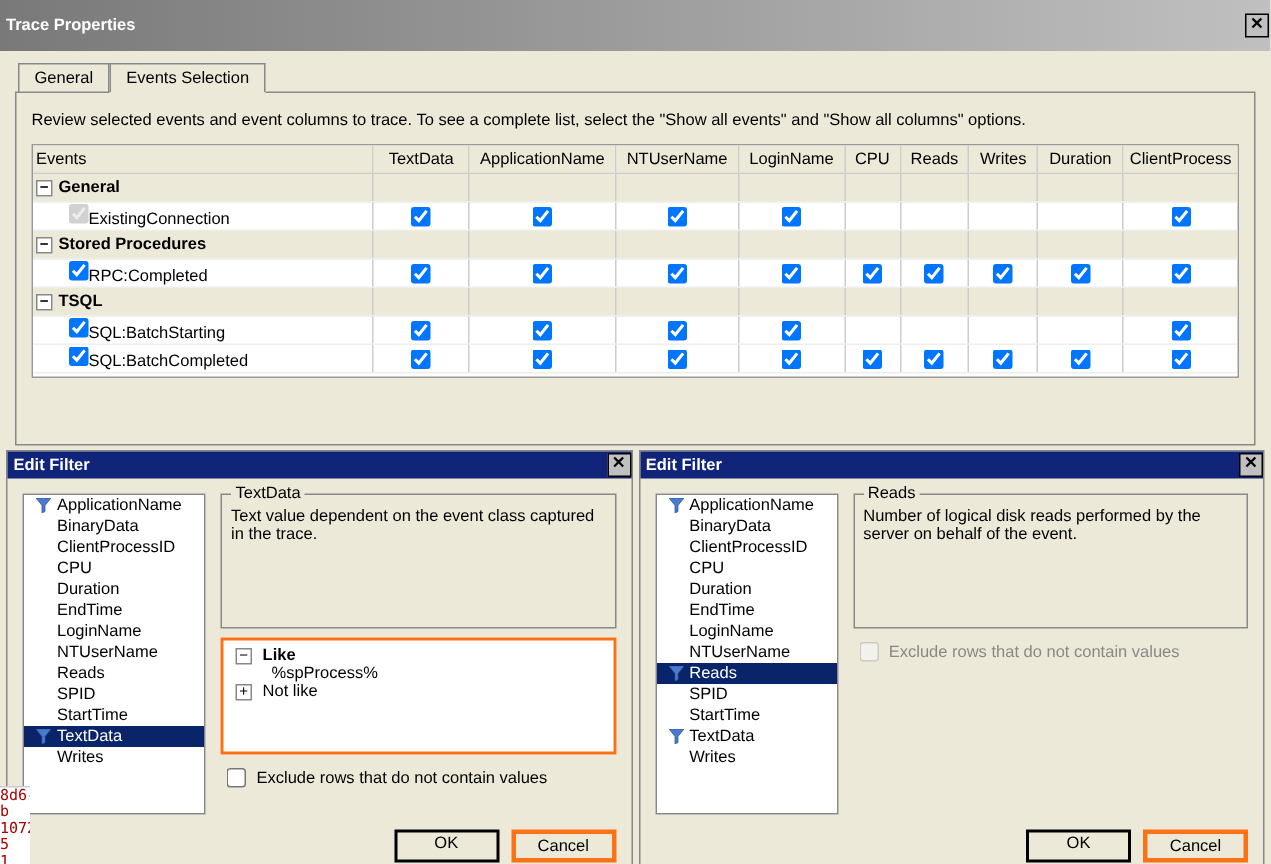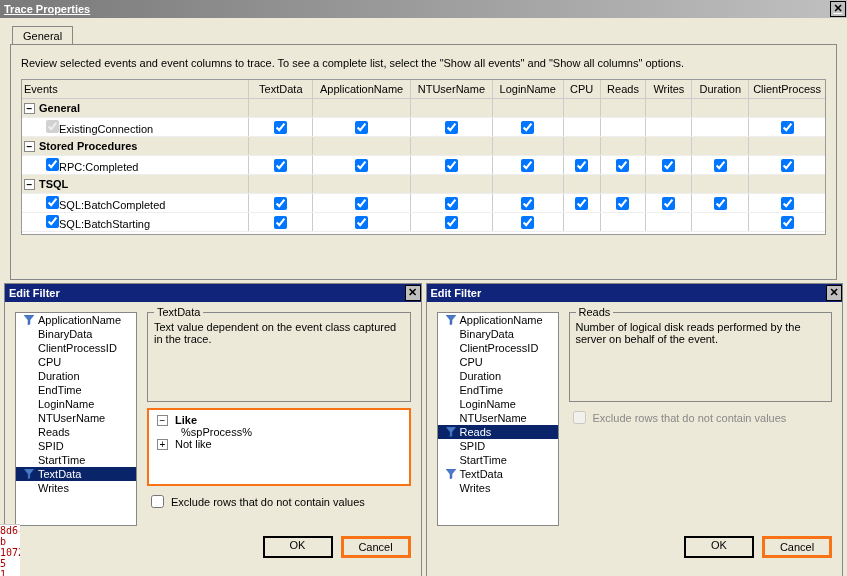--- a/index.html
+++ b/index.html
@@ -1,18 +1,18 @@
 <!DOCTYPE html>
 <html><head>
 <meta charset="utf-8">
 <style>
 * { box-sizing: border-box; font-family: Tahoma, Arial, sans-serif; font-size: 11px; }
 body { margin: 0; background: #ece9d8; width: 847px; height: 576px; overflow: hidden; }
 
-.titlebar { height: 18px; background: linear-gradient(to right, #797979, #c0c0c0); color: #fff; display: flex; align-items: center; padding-left: 4px; font-weight: bold; text-decoration: underline; }
+.titlebar { height: 34px; background: linear-gradient(to right, #797979, #c0c0c0); color: #fff; display: flex; align-items: center; padding-left: 4px; font-weight: bold; }
 .titlebar .close { margin-left: auto; width: 16px; height: 16px; background: #c0c0c0; border: 1px solid #000; text-align: center; line-height: 12px; color: #000; margin-right: 1px; cursor: pointer; }
 
 .tabs { display: flex; margin: 8px 0 0 12px; }
 .tab { padding: 3px 10px; border: 1px solid #888; background: #ece9d8; border-bottom: none; position: relative; cursor: pointer; }
 .tab.active { background: #ece9d8; border-bottom: 1px solid #ece9d8; z-index: 2; }
 
 .panel { border: 1px solid #888; margin: 0 10px 0 10px; padding: 10px 10px 4px 10px; position: relative; top: -1px; height: 236px; }
 
 .desc { margin: 2px 0 10px 0; }
 
@@ -71,20 +71,21 @@
 </head>
 <body>
 
 <div class="titlebar">
   <span>Trace Properties</span>
   <span class="close">✕</span>
 </div>
 
 <div class="tabs">
   <div class="tab">General</div>
+  <div class="tab active">Events Selection</div>
 </div>
 
 <div class="panel">
   <div class="desc">Review selected events and event columns to trace. To see a complete list, select the "Show all events" and "Show all columns" options.</div>
   <div class="grid">
     <div class="grid-head">
       <div class="gh first col-events">Events</div>
       <div class="gh col-td">TextData</div>
       <div class="gh col-app">ApplicationName</div>
       <div class="gh col-ntu">NTUserName</div>
@@ -192,70 +193,70 @@
           <div class="gc col-ntu"></div>
           <div class="gc col-ln"></div>
           <div class="gc col-cpu"></div>
           <div class="gc col-reads"></div>
           <div class="gc col-writes"></div>
           <div class="gc col-dur"></div>
           <div class="gc col-cp"></div>
         </div>
         <div class="grid-row">
           <div class="gc first col-events">
-            <span class="event-label"><input type="checkbox" class="event-cb" checked="" style=""><span>SQL:BatchCompleted</span></span>
-          </div>
-          <div class="gc col-td">
-            <input type="checkbox" checked="" style="">
-          </div>
-          <div class="gc col-app">
-            <input type="checkbox" checked="" style="">
-          </div>
-          <div class="gc col-ntu">
-            <input type="checkbox" checked="" style="">
-          </div>
-          <div class="gc col-ln">
-            <input type="checkbox" checked="" style="">
-          </div>
-          <div class="gc col-cpu">
-            <input type="checkbox" checked="" style="">
-          </div>
-          <div class="gc col-reads">
-            <input type="checkbox" checked="" style="">
-          </div>
-          <div class="gc col-writes">
-            <input type="checkbox" checked="" style="">
-          </div>
-          <div class="gc col-dur">
-            <input type="checkbox" checked="" style="">
-          </div>
-          <div class="gc col-cp">
-            <input type="checkbox" checked="" style="">
-          </div>
-        </div>
-        <div class="grid-row">
-          <div class="gc first col-events">
             <span class="event-label"><input type="checkbox" class="event-cb" checked="" style=""><span>SQL:BatchStarting</span></span>
           </div>
           <div class="gc col-td">
             <input type="checkbox" checked="" style="">
           </div>
           <div class="gc col-app">
             <input type="checkbox" checked="" style="">
           </div>
           <div class="gc col-ntu">
             <input type="checkbox" checked="" style="">
           </div>
           <div class="gc col-ln">
             <input type="checkbox" checked="" style="">
           </div>
           <div class="gc col-cpu"></div>
           <div class="gc col-reads"></div>
           <div class="gc col-writes"></div>
           <div class="gc col-dur"></div>
+          <div class="gc col-cp">
+            <input type="checkbox" checked="" style="">
+          </div>
+        </div>
+        <div class="grid-row">
+          <div class="gc first col-events">
+            <span class="event-label"><input type="checkbox" class="event-cb" checked="" style=""><span>SQL:BatchCompleted</span></span>
+          </div>
+          <div class="gc col-td">
+            <input type="checkbox" checked="" style="">
+          </div>
+          <div class="gc col-app">
+            <input type="checkbox" checked="" style="">
+          </div>
+          <div class="gc col-ntu">
+            <input type="checkbox" checked="" style="">
+          </div>
+          <div class="gc col-ln">
+            <input type="checkbox" checked="" style="">
+          </div>
+          <div class="gc col-cpu">
+            <input type="checkbox" checked="" style="">
+          </div>
+          <div class="gc col-reads">
+            <input type="checkbox" checked="" style="">
+          </div>
+          <div class="gc col-writes">
+            <input type="checkbox" checked="" style="">
+          </div>
+          <div class="gc col-dur">
+            <input type="checkbox" checked="" style="">
+          </div>
           <div class="gc col-cp">
             <input type="checkbox" checked="" style="">
           </div>
         </div>
       </div>
   </div>
 </div>
 
 <div class="filters">
   <div class="filter-pane" id="filter-left">

